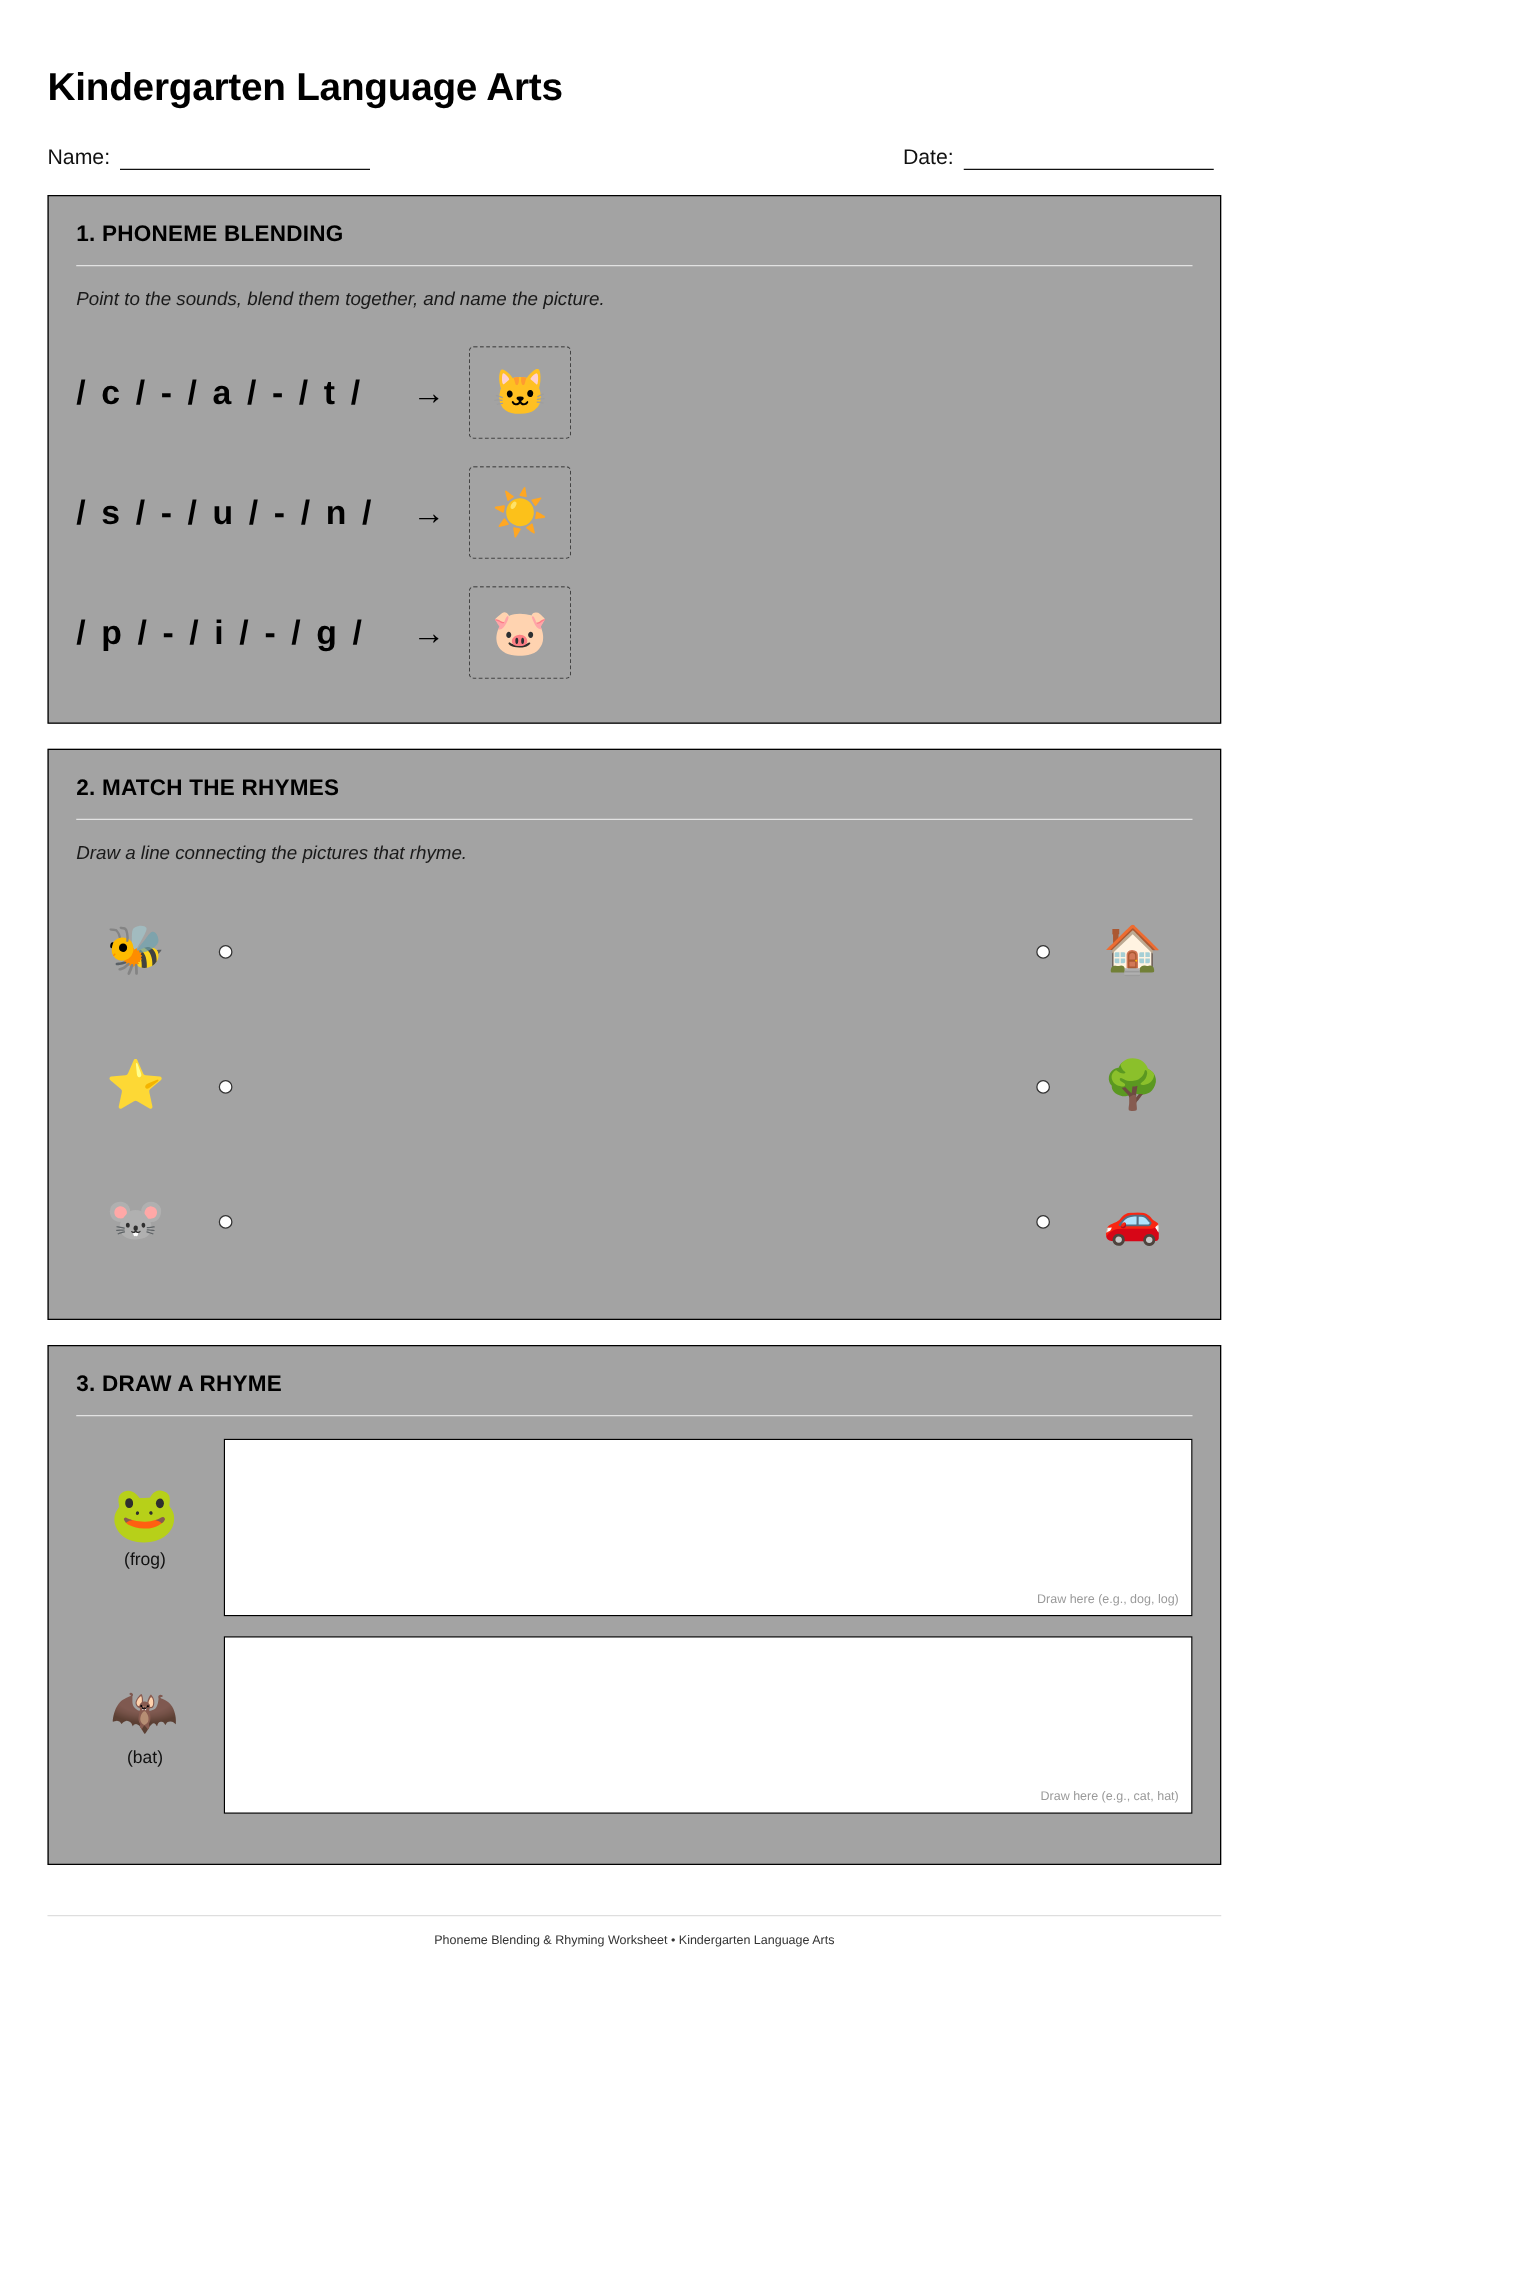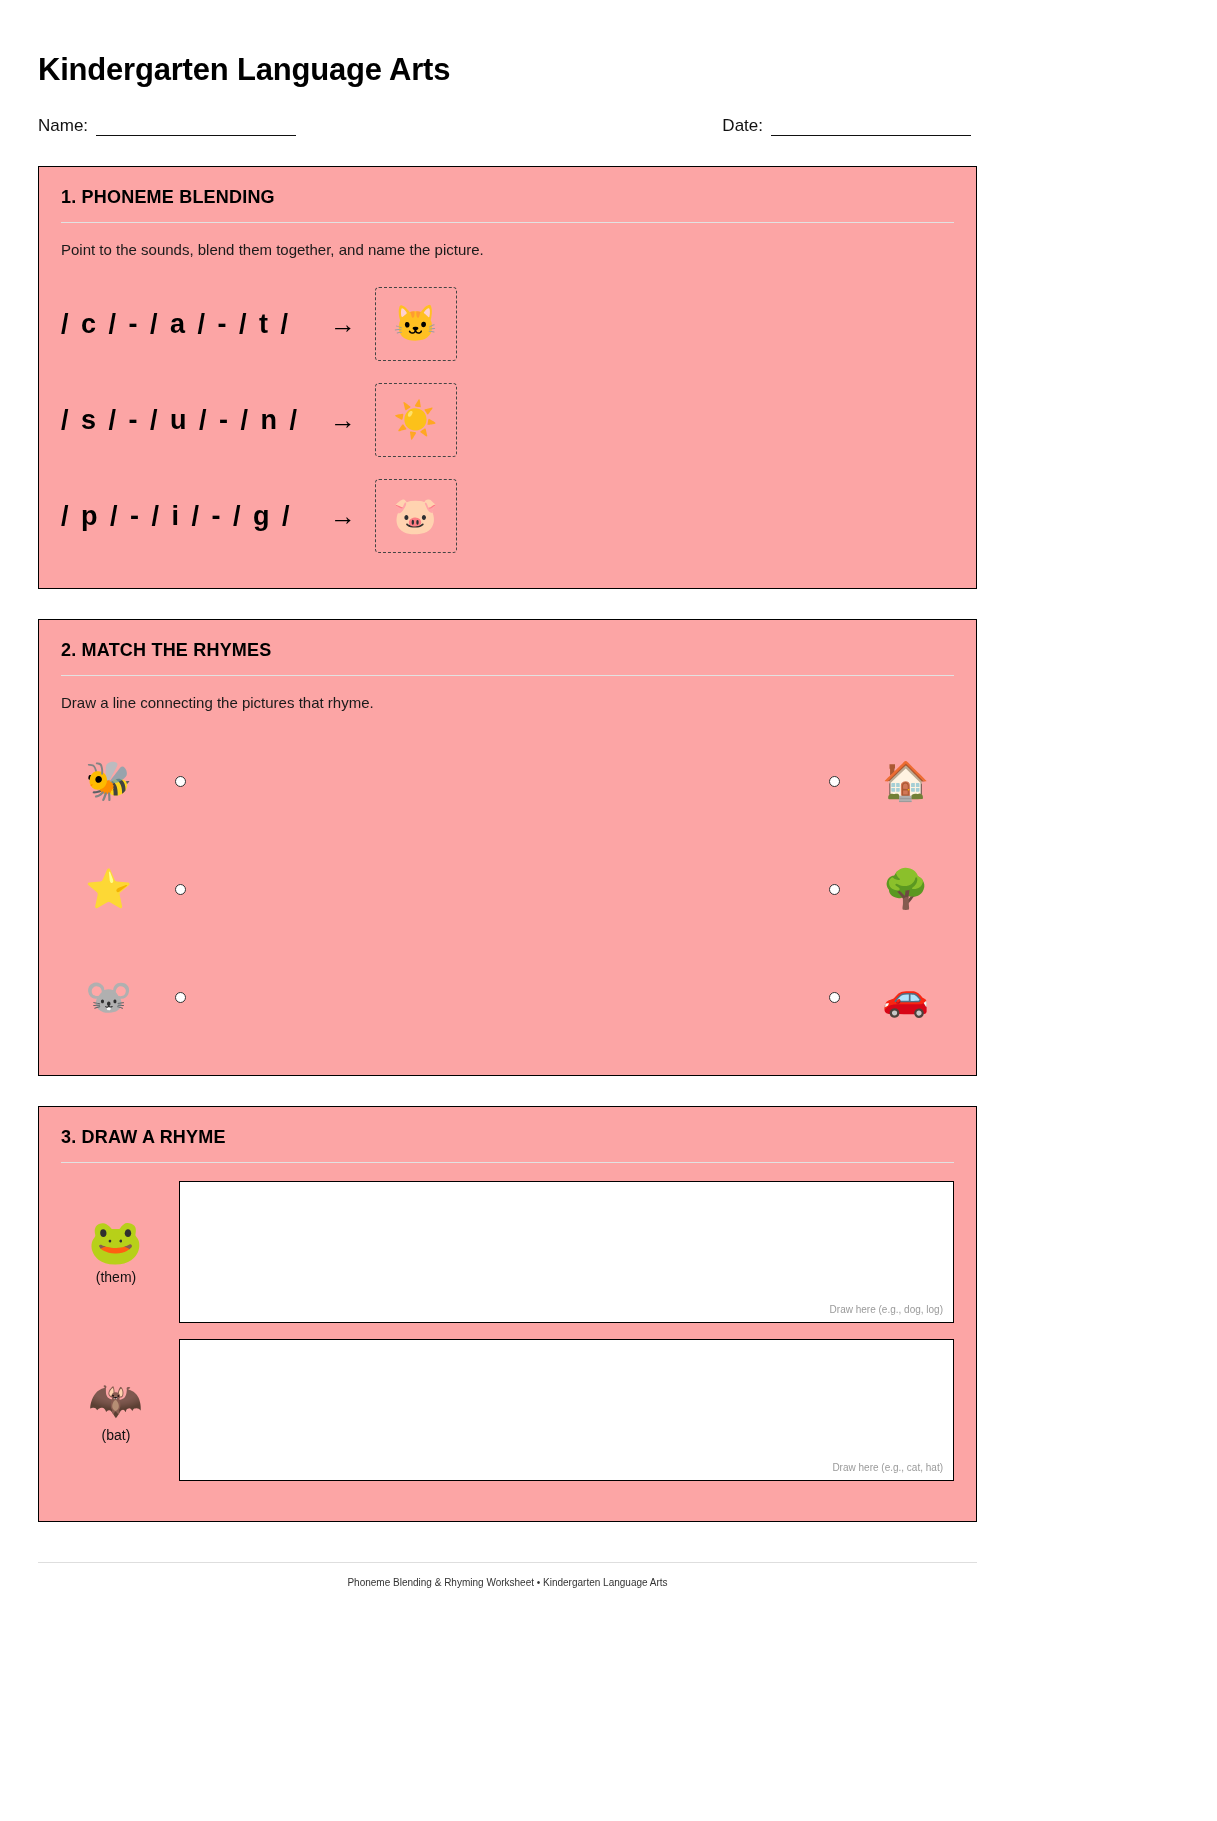--- a/index.html
+++ b/index.html
@@ -45,38 +45,39 @@
     display: inline-block;
     width: 200px;
     border-bottom: 1.5px solid #111;
     height: 15px;
     margin-left: 8px;
   }
 
   
   .section {
     border: 1.6px solid #000;
-    margin-top: 30px;
+    margin-top: 20px;
     padding: 20px 22px 24px 22px;
-    background: #fca5a5;
+    background: #a3a3a3;
   }
   .section-title {
     font-size: 18px;
     font-weight: bold;
     letter-spacing: 0.2px;
     color: #000;
     margin: 0 0 14px 0;
   }
   .section-rule {
     border: 0;
     border-top: 1px solid #e2e2e2;
     margin: 0 0 18px 0;
   }
   .section-instr {
     font-size: 15px;
+    font-style: italic;
     color: #1a1a1a;
     margin: 0 0 10px 0;
   }
 
   
   .blend-list { margin-top: 18px; }
   .blend-row {
     display: flex;
     align-items: center;
     height: 96px;
@@ -283,21 +284,21 @@
 
   <section class="section">
     <h2 class="section-title">3. DRAW A RHYME</h2>
     <hr class="section-rule">
 
     <div class="draw-list">
 
       <div class="draw-row">
         <div class="draw-prompt">
           <div class="draw-emoji">🐸</div>
-          <div class="draw-caption">(them)</div>
+          <div class="draw-caption">(frog)</div>
         </div>
         <div class="draw-box">
           <span class="draw-hint">Draw here (e.g., dog, log)</span>
         </div>
       </div>
 
       <div class="draw-row">
         <div class="draw-prompt">
           <div class="draw-emoji">🦇</div>
           <div class="draw-caption">(bat)</div>

